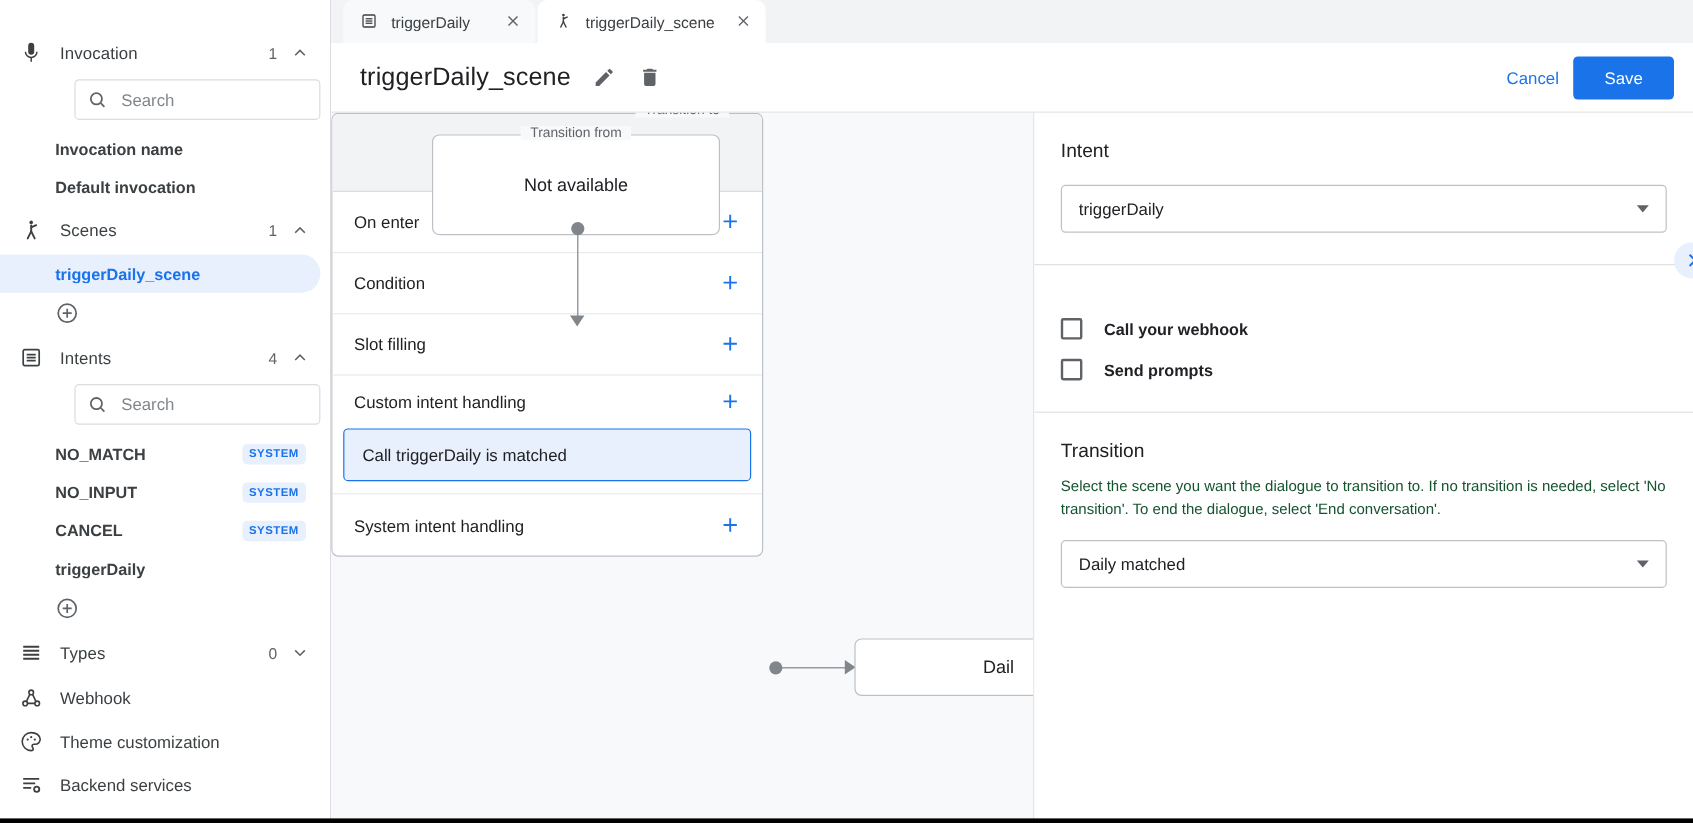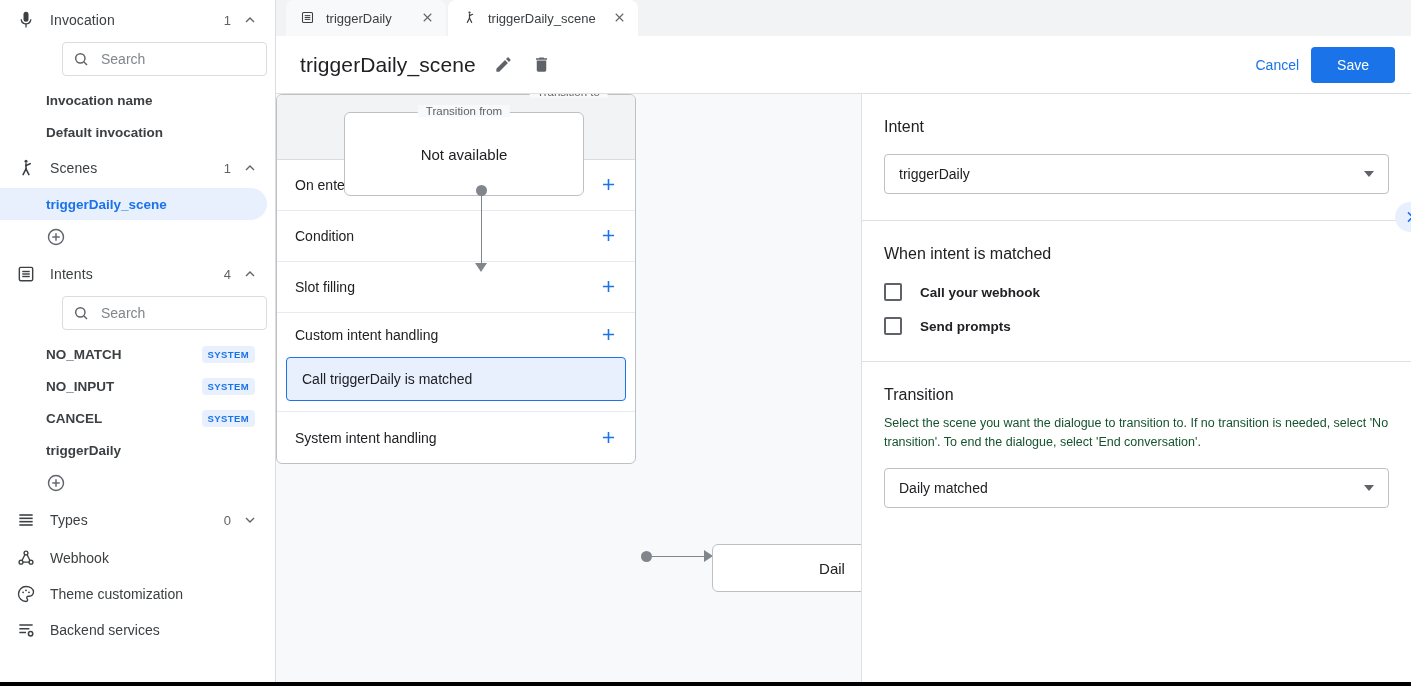--- a/index.html
+++ b/index.html
@@ -12,21 +12,21 @@
     font-family: "Liberation Sans", sans-serif;
     -webkit-font-smoothing: antialiased;
   }
   .app { position: relative; width: 1411px; height: 686px; display: flex; background:#fff; }
 
   
   .sidebar {
     width: 276px; height: 686px; flex: 0 0 276px;
     background: #ffffff;
     border-right: 1px solid #dadce0;
-    padding-top: 0;
+    padding-top: 24px;
     overflow: hidden;
     position: relative;
   }
   .nav-group-header {
     display: flex; align-items: center;
     height: 40px; padding: 0 16px 0 14px;
     cursor: pointer; user-select: none;
   }
   .nav-group-header .gicon { width: 24px; height: 24px; flex: 0 0 24px; margin-right: 12px; color:#3c4043; display:flex; align-items:center; justify-content:center;}
   .nav-group-header .glabel { flex: 1; font-size: 14px; color: #3c4043; letter-spacing: .1px; }
@@ -133,21 +133,21 @@
     border-radius: 6px;
     background: #fff;
   }
   .fs-legend {
     position: absolute; top: -8px; left: 50%; transform: translateX(-50%);
     background: #f8f9fa; padding: 0 8px;
     font-size: 11.5px; color: #5f6368; white-space: nowrap;
   }
 
   
-  .card-from { left: 68px; top: 18px; width: 240px; height: 84px; }
+  .card-from { left: 84px; top: 18px; width: 240px; height: 84px; }
   .card-from .cf-text {
     position: absolute; inset: 0;
     display: flex; align-items: center; justify-content: center;
     font-size: 15px; color: #202124;
   }
 
   
   .card-scene {
     left: 26px; top: 172px; width: 360px;
     border: 1px solid #bdc1c6; border-radius: 6px;
@@ -191,21 +191,21 @@
   }
   
   .conn-h { position: absolute; left: 370px; top: 462px; width: 60px; height: 1px; background: #80868b; }
   .conn-dot2 { position: absolute; left: 365px; top: 457px; width: 11px; height: 11px; border-radius: 50%; background: #80868b; }
   .conn-arrow2 {
     position: absolute; left: 428px; top: 456px; width: 0; height: 0;
     border-top: 6.5px solid transparent; border-bottom: 6.5px solid transparent;
     border-left: 9px solid #80868b;
   }
   
-  .card-daily { left: 436px; top: 450px; width: 240px; height: 48px; }
+  .card-daily { left: 436px; top: 438px; width: 240px; height: 48px; }
   .card-daily .cd-text {
     position: absolute; inset: 0;
     display: flex; align-items: center; justify-content: center;
     font-size: 15px; color: #202124; white-space: nowrap;
   }
 
   
   .panel {
     width: 549px; flex: 0 0 549px; height: 100%;
     background: #fff; position: relative; overflow: hidden;
@@ -574,21 +574,20 @@
 
         <div class="panel-section">
           <h3 class="panel-h">Intent</h3>
           <div class="select">
             <span class="sel-val">triggerDaily</span>
             <span class="caret"></span>
           </div>
         </div>
 
         <div class="panel-section">
-          <h3 class="panel-h" style="margin-bottom:4px;">When intent is matched</h3>
           <div class="check-row">
             <span class="checkbox"></span>
             <span class="check-label">Call your webhook</span>
           </div>
           <div class="check-row">
             <span class="checkbox"></span>
             <span class="check-label">Send prompts</span>
           </div>
         </div>
 

